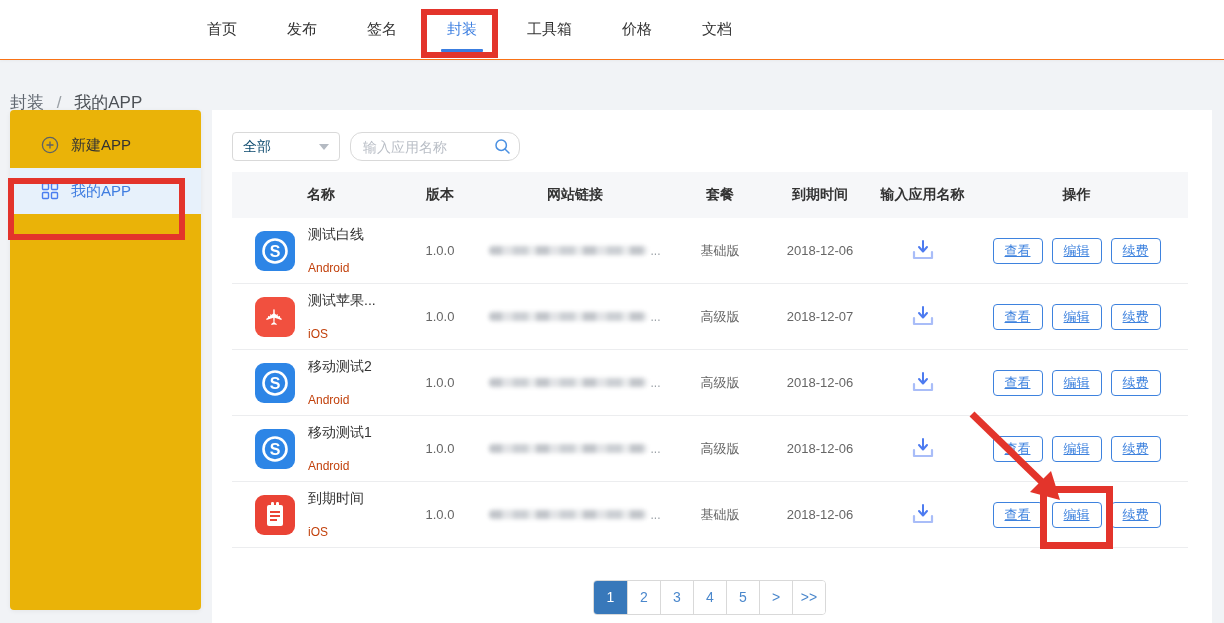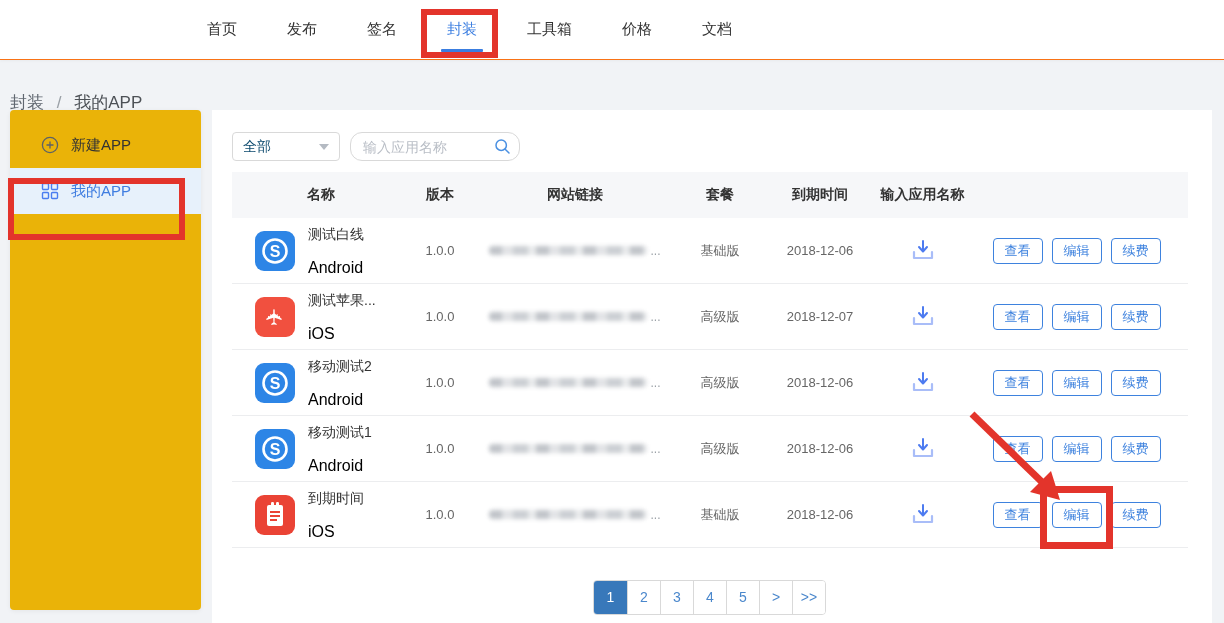--- a/index.html
+++ b/index.html
@@ -84,35 +84,35 @@
   .app-icon.v-plane .ic-plane { display:flex; }
   .app-icon.v-note .ic-note { display:block; }
   .ic-plane {
     width:40px; height:40px; background:#f1503f; border-radius:9px;
     align-items:center; justify-content:center;
   }
   .ic-plane span { color:#fff; font-size:22px; transform:rotate(-90deg); line-height:1; }
 
   .nm { display:flex; flex-direction:column; gap:18px; }
   .nm-t { font-size:14px; color:#333; line-height:17px; white-space:nowrap; }
-  .nm-p { font-size:16px; color:#000000; line-height:14px; }
+  .nm-p { font-size:12px; color:#c2410c; line-height:14px; }
   .ver, .plan, .exp { font-size:13px; color:#666; }
 
   .blur-link { display:flex; align-items:center; cursor:pointer; }
   .bl {
     display:inline-block; width:158px; height:9px; border-radius:4px;
     background:repeating-linear-gradient(90deg,#b6bac0 0 13px,#dcdee1 13px 24px,#c2c6cb 24px 39px,#e4e6e8 39px 47px);
     filter:blur(2px); opacity:.85;
   }
   .dots { font-size:12px; color:#9aa0a6; margin-left:3px; }
 
   .act {
     height:26px; padding:0 11px; font-size:13px; color:#3e82de;
     border:1px solid #3e82de; border-radius:4px; background:#fff; cursor:pointer;
-    font-family:"Liberation Sans", sans-serif; line-height:24px;
+    font-family:"Liberation Sans", sans-serif; line-height:24px;text-decoration:underline;
   }
   .c7 { gap:9px; }
 
   
   .pager {
     position:absolute; top:470px; left:381px; display:flex;
     border:1px solid #d9d9d9; border-radius:4px; overflow:hidden; background:#fff;
   }
   .pg {
     min-width:33px; height:33px; line-height:33px; text-align:center; padding:0 6px;
@@ -183,20 +183,21 @@
   </div>
 
   <div class="table">
     <div class="thead">
       <div class="c c1">名称</div>
       <div class="c c2">版本</div>
       <div class="c c3">网站链接</div>
       <div class="c c4">套餐</div>
       <div class="c c5">到期时间</div>
       <div class="c c6">输入应用名称</div>
+      <div class="c c7">操作</div>
     </div>
     <div id="tbody">
   <div class="trow">
     <div class="c c1">
       <div class="app-icon v-s">
         <svg class="ic ic-s" width="40" height="40" viewBox="0 0 40 40">
           <rect x="0" y="0" width="40" height="40" rx="9" fill="#2d85e6"></rect>
           <circle cx="20" cy="20" r="11.5" fill="none" stroke="#ffffff" stroke-width="2.6"></circle>
           <text x="20" y="26" font-size="16" font-weight="bold" fill="#ffffff" text-anchor="middle" font-family="Liberation Sans, sans-serif">S</text>
         </svg>

